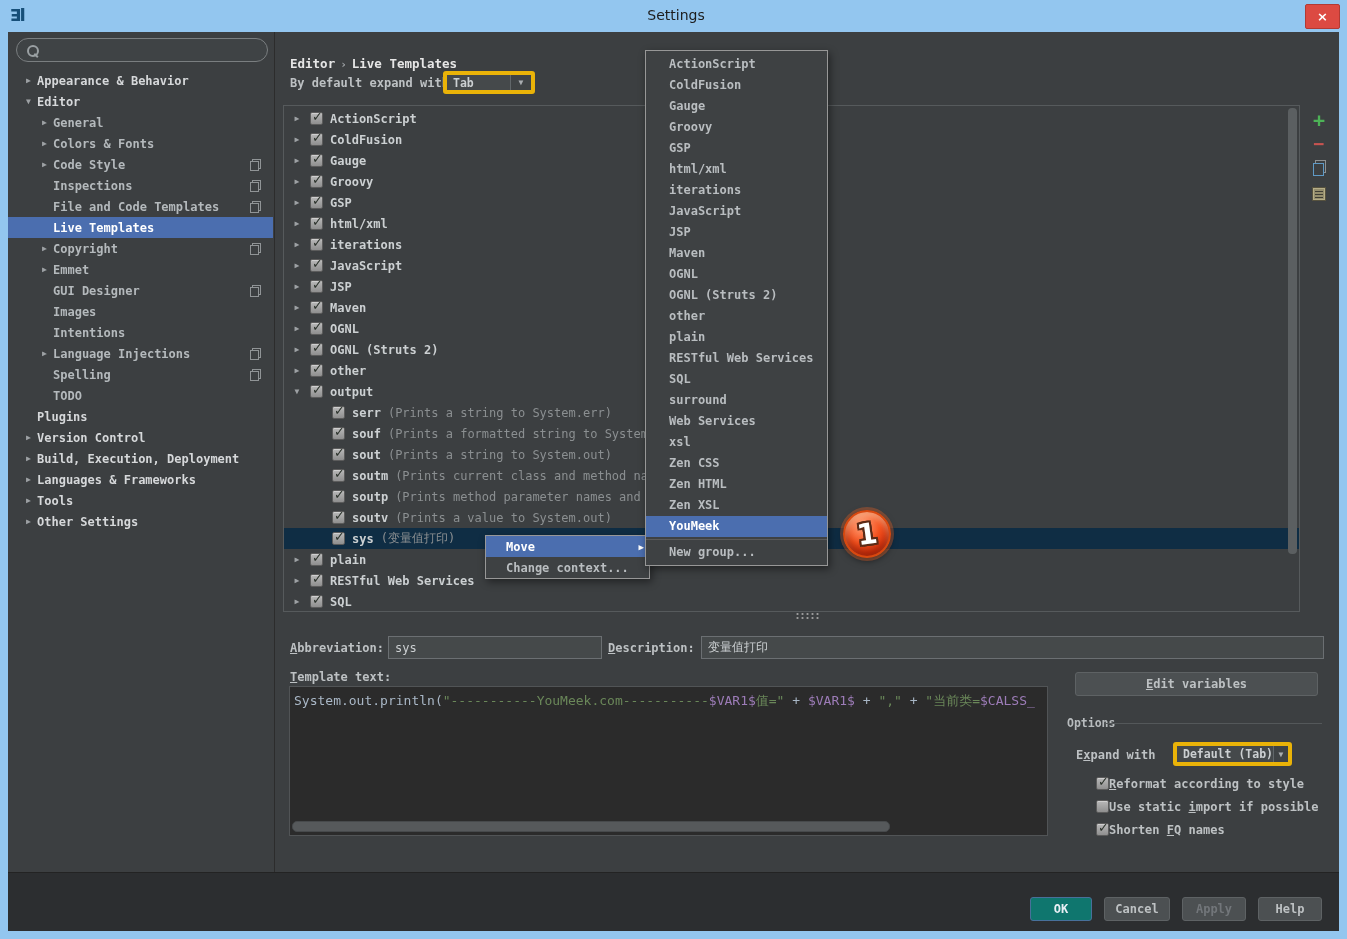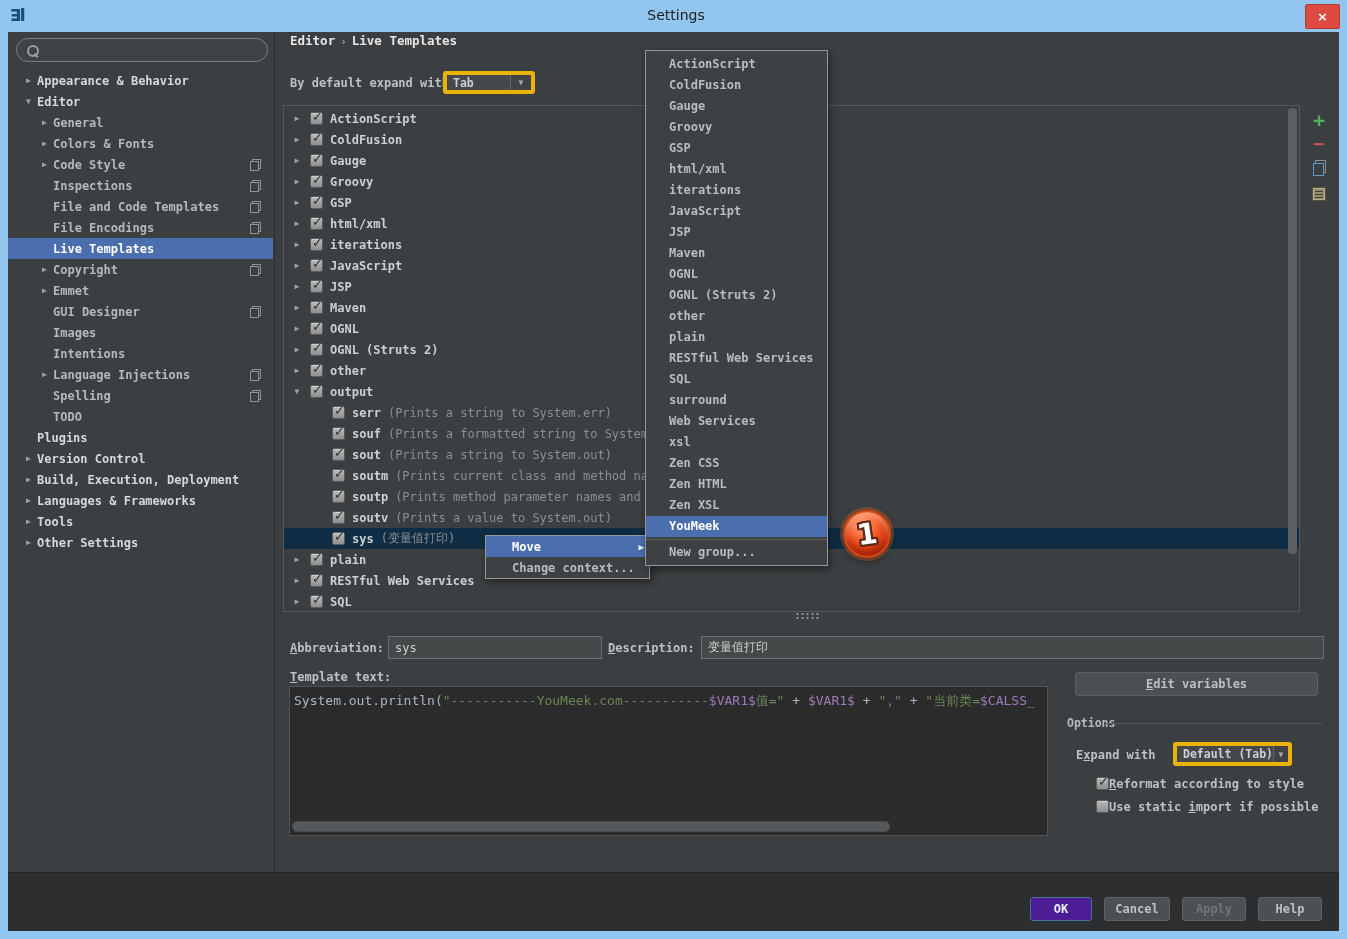--- a/index.html
+++ b/index.html
@@ -44,21 +44,21 @@
   .nav-row .lbl{margin-left:2px}
   .nav-row.selected{background:var(--accent,#4b6eaf)}
   .nav-row.selected .lbl{color:#fff}
   .cpy{position:absolute;right:12px;top:5px;width:11px;height:12px}
   .cpy::before,.cpy::after{content:"";position:absolute;width:7px;height:8px;border:1px solid #909496}
   .cpy::before{right:0;top:0}
   .cpy::after{left:0;bottom:0;background:#3c3f41}
 
   
   .main{position:absolute;left:267px;top:0;right:0;bottom:59px}
-  .crumbs{position:absolute;left:15px;top:1px;font-weight:bold;font-size:12.5px;color:#e6e6e6}
+  .crumbs{position:absolute;left:15px;top:24px;font-weight:bold;font-size:12.5px;color:#e6e6e6}
   .crumbs .sep{color:#9da1a4;margin:0 5px;font-size:11px}
   .expandlabel{position:absolute;left:15px;top:44px;font-weight:bold;font-size:12px;color:#bdc1c3}
   .combo{position:absolute;background:#45494b;border:4px solid #eab308;border-radius:3px;
          display:flex;align-items:center;cursor:pointer}
   .combo .cval{flex:1;padding-left:6px;font-weight:bold;font-size:11.5px;color:#ccd0d2;white-space:nowrap}
   .combo .cbtn{width:21px;align-self:stretch;border-left:1px solid #61676a;background:#3f4345;
                display:flex;align-items:center;justify-content:center;color:#a9adb0;font-size:8px}
   .combo1{left:168px;top:39px;width:92px;height:23px}
   .combo2{left:898px;top:710px;width:119px;height:24px}
 
@@ -131,31 +131,31 @@
   .olbl{margin-left:0;font-weight:bold;font-size:12px;color:#bdc1c3;white-space:nowrap}
   .applicable{position:absolute;left:15px;top:813px;font-size:12.5px;color:#b4b8ba;white-space:nowrap}
   .applicable .link{color:var(--link,#4f9df6);cursor:pointer}
 
   
   .bottombar{position:absolute;left:0;top:840px;width:100%;height:59px;background:#2c2e30;
              border-top:1px solid #232323}
   .btn{position:absolute;top:24px;height:24px;border-radius:3px;display:flex;align-items:center;
        justify-content:center;font-weight:bold;font-size:12px;color:#bdc1c3;background:#4c5052;
        border:1px solid #5e6264;cursor:pointer}
-  .btn.primary{background:#4c1d95;border-color:#48709a;color:#e9eff5}
+  .btn.primary{background:#0f766e;border-color:#48709a;color:#e9eff5}
   .btn.disabled{color:#72767a;cursor:default}
   .btn:nth-child(1){left:1022px;width:62px}
   .btn:nth-child(2){left:1096px;width:66px}
   .btn:nth-child(3){left:1174px;width:64px}
   .btn:nth-child(4){left:1250px;width:64px}
 
   
   .ctxmenu{position:absolute;left:485px;top:535px;width:165px;background:#3e4143;
            border:1px solid #979797;z-index:20;box-shadow:2px 3px 8px rgba(0,0,0,.45)}
-  .c-row{height:21px;display:flex;align-items:center;padding-left:26px;font-weight:bold;
+  .c-row{height:21px;display:flex;align-items:center;padding-left:20px;font-weight:bold;
          font-size:12px;color:#b9bdc0;position:relative;cursor:pointer;white-space:nowrap}
   .c-row.sel{background:var(--accent,#4b6eaf);color:#fff}
   .subarr{position:absolute;right:5px;font-size:9px}
   .submenu{position:absolute;left:645px;top:50px;width:183px;background:#3e4143;
            border:1px solid #979797;z-index:30;padding:3px 0 2px;
            box-shadow:2px 3px 8px rgba(0,0,0,.45)}
   .m-row{height:21px;line-height:21px;padding-left:23px;font-weight:bold;font-size:12px;
          color:#b9bdc0;white-space:nowrap;cursor:pointer}
   .m-row.sel{background:var(--accent,#4b6eaf);color:#fff}
   .msep{height:1px;background:#5b5b5b;margin:2px 0}
@@ -216,25 +216,20 @@
           <div class="nav-row lvl1">
             <span class="arr"></span>
             <span class="lbl">Inspections</span>
             <span class="cpy"></span>
           </div>
           <div class="nav-row lvl1">
             <span class="arr"></span>
             <span class="lbl">File and Code Templates</span>
             <span class="cpy"></span>
           </div>
-          <div class="nav-row lvl1">
-            <span class="arr"></span>
-            <span class="lbl">File Encodings</span>
-            <span class="cpy"></span>
-          </div>
           <div class="nav-row lvl1 selected">
             <span class="arr"></span>
             <span class="lbl">Live Templates</span>
           </div>
           <div class="nav-row lvl1">
             <span class="arr">▶</span>
             <span class="lbl">Copyright</span>
             <span class="cpy"></span>
           </div>
           <div class="nav-row lvl1">
@@ -462,20 +457,24 @@
       </div>
 
       <div class="opts" id="opt-rows">
           <div class="opt-row">
             <span class="cb checked"></span>
             <span class="olbl"><u>R</u>eformat according to style</span>
           </div>
           <div class="opt-row">
             <span class="cb"></span>
             <span class="olbl">Use static <u>i</u>mport if possible</span>
+          </div>
+          <div class="opt-row">
+            <span class="cb checked"></span>
+            <span class="olbl">Shorten <u>F</u>Q names</span>
           </div>
         </div>
 
     </div>
 
     <div class="bottombar">
       <div id="footer-buttons">
           <div class="btn primary">OK</div>
           <div class="btn normal">Cancel</div>
           <div class="btn disabled">Apply</div>

